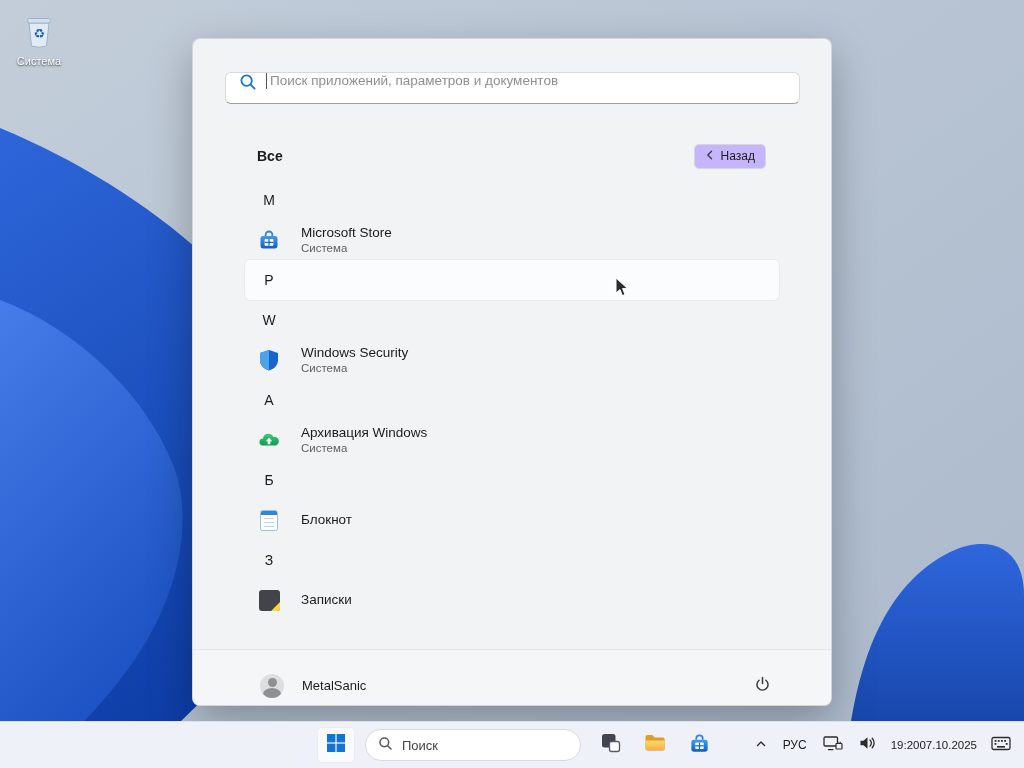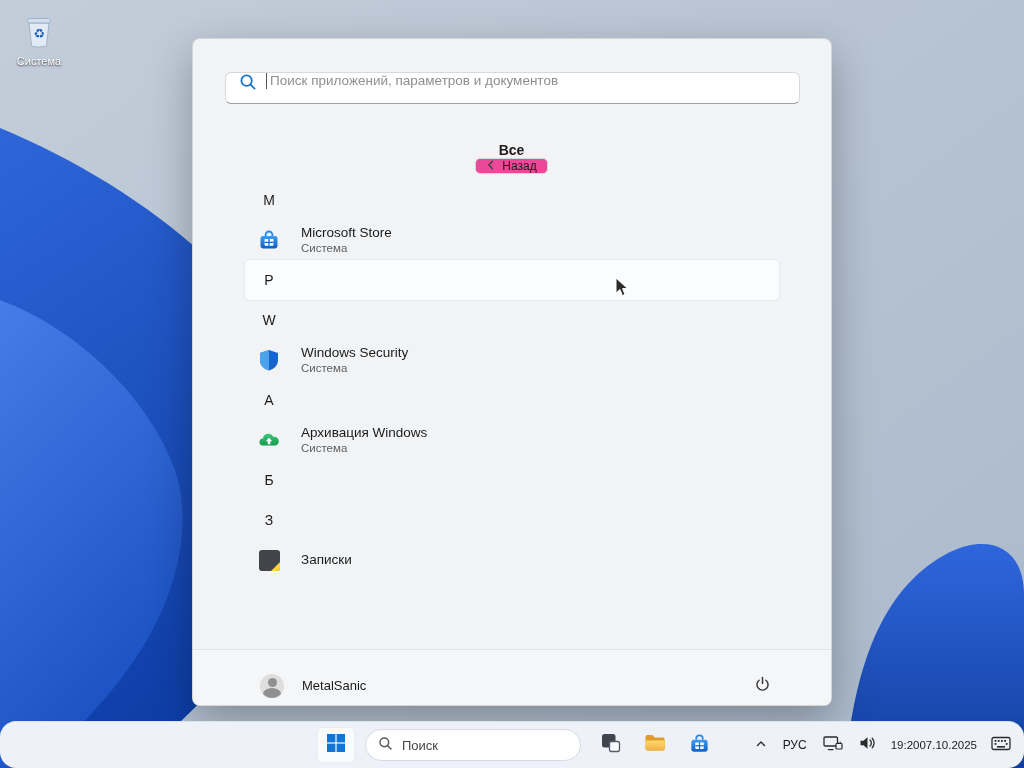--- a/index.html
+++ b/index.html
@@ -18,23 +18,23 @@
   .search-box{position:absolute;left:32px;top:33px;width:575px;height:32px;background:#fff;
     border:1px solid #d9d9d9;border-bottom-color:#9f9f9f;border-radius:6px;display:flex;
     align-items:flex-start;box-sizing:border-box;}
   .search-icon{margin:0 9px 0 13px;display:flex;}
   .caret{width:1px;height:16px;background:#555;margin-right:3px;}
   .search-box input{border:none;outline:none;background:transparent;flex:1;padding:0;
     font-family:"Liberation Sans",sans-serif;font-size:13.5px;color:#222;}
   .search-box input::placeholder{color:#8f8f8f;}
 
   .list-header{position:absolute;left:64px;right:65px;top:103px;height:28px;display:flex;
-    justify-content:space-between;align-items:center;flex-direction:column;}
+    justify-content:space-between;align-items:center;}
   .all-label{font-size:14px;font-weight:bold;color:#1b1b1b;}
-  .back-btn{display:flex;align-items:center;gap:6px;background:#ec4899;border:1px solid #d7d7d7;
+  .back-btn{display:flex;align-items:center;gap:6px;background:#c4b5fd;border:1px solid #d7d7d7;
     border-radius:5px;height:25px;padding:0 10px;font-family:"Liberation Sans",sans-serif;
     font-size:12px;color:#1b1b1b;cursor:default;}
 
   .apps-list{position:absolute;left:52px;right:52px;top:141px;}
   .row{height:40px;border-radius:5px;display:flex;align-items:center;padding-left:12px;box-sizing:border-box;}
   .row.hovered{background:#fbfcfe;box-shadow:0 0 0 1px rgba(0,0,0,.035);}
   .letter{width:24px;text-align:center;font-size:14px;color:#1b1b1b;}
   .app-icon{width:24px;height:24px;display:flex;align-items:center;justify-content:center;flex:0 0 24px;}
   .app-text{margin-left:20px;}
   .app-title{font-size:13.5px;color:#1b1b1b;line-height:16px;text-align:center;}
@@ -57,21 +57,21 @@
     position:relative;overflow:hidden;box-sizing:border-box;}
   .ic-notepad::before{content:"";position:absolute;left:0;right:0;top:0;height:4.5px;background:#2f86d6;}
   .ic-notepad::after{content:"";position:absolute;left:3px;right:3px;top:7.5px;bottom:3px;
     background:repeating-linear-gradient(to bottom,#b5d4f0 0,#b5d4f0 1.3px,transparent 1.3px,transparent 4.2px);}
   .ic-sticky{width:21px;height:21px;background:#43434a;border-radius:3px;position:relative;overflow:hidden;}
   .ic-sticky::after{content:"";position:absolute;right:0;bottom:0;width:0;height:0;
     border-left:9px solid transparent;border-bottom:9px solid #ffd43a;}
 
   
   .taskbar{position:absolute;left:0;right:0;bottom:0;height:46px;background:#eef2f8;
-    border-top:1px solid #dde1e8;z-index:10;border-radius:16px;}
+    border-top:1px solid #dde1e8;z-index:10;}
   .tb-center{position:absolute;left:317px;top:5px;display:flex;align-items:center;gap:4px;}
   .tb-btn{width:40px;height:36px;border-radius:5px;display:flex;align-items:center;justify-content:center;cursor:default;}
   .tb-btn.start{width:38px;background:rgba(255,255,255,.65);border:1px solid rgba(0,0,0,.06);box-sizing:border-box;}
   .tb-search{height:32px;width:216px;border-radius:16px;background:#fff;border:1px solid #d6dbe3;
     display:flex;align-items:center;gap:9px;padding:0 12px;box-sizing:border-box;color:#454545;
     font-size:13px;margin:0 6px;cursor:default;}
   .tb-right{position:absolute;right:8px;top:0;height:46px;display:flex;align-items:center;gap:6px;}
   .tray-btn{display:flex;align-items:center;justify-content:center;height:30px;padding:0 5px;border-radius:4px;cursor:default;}
   .lang{font-size:12px;color:#1b1b1b;padding:0 5px;}
   .clock{text-align:right;font-size:11.5px;line-height:14px;color:#1b1b1b;padding:0 3px;}
@@ -217,20 +217,28 @@
         <div class="app-text">
           <div class="app-title">Архивация Windows</div>
           <div class="app-sub">Система</div>
         </div>
       </div>
 
       <div class="row letter-row">
         <span class="letter">Б</span>
       </div>
 
+      <div class="row app-row">
+        <span class="app-icon">
+            <span class="ic-notepad"></span>
+          </span>
+        <div class="app-text">
+          <div class="app-title">Блокнот</div>
+        </div>
+      </div>
 
       <div class="row letter-row">
         <span class="letter">З</span>
       </div>
 
       <div class="row app-row">
         <span class="app-icon">
             <span class="ic-sticky"></span>
           </span>
         <div class="app-text">

